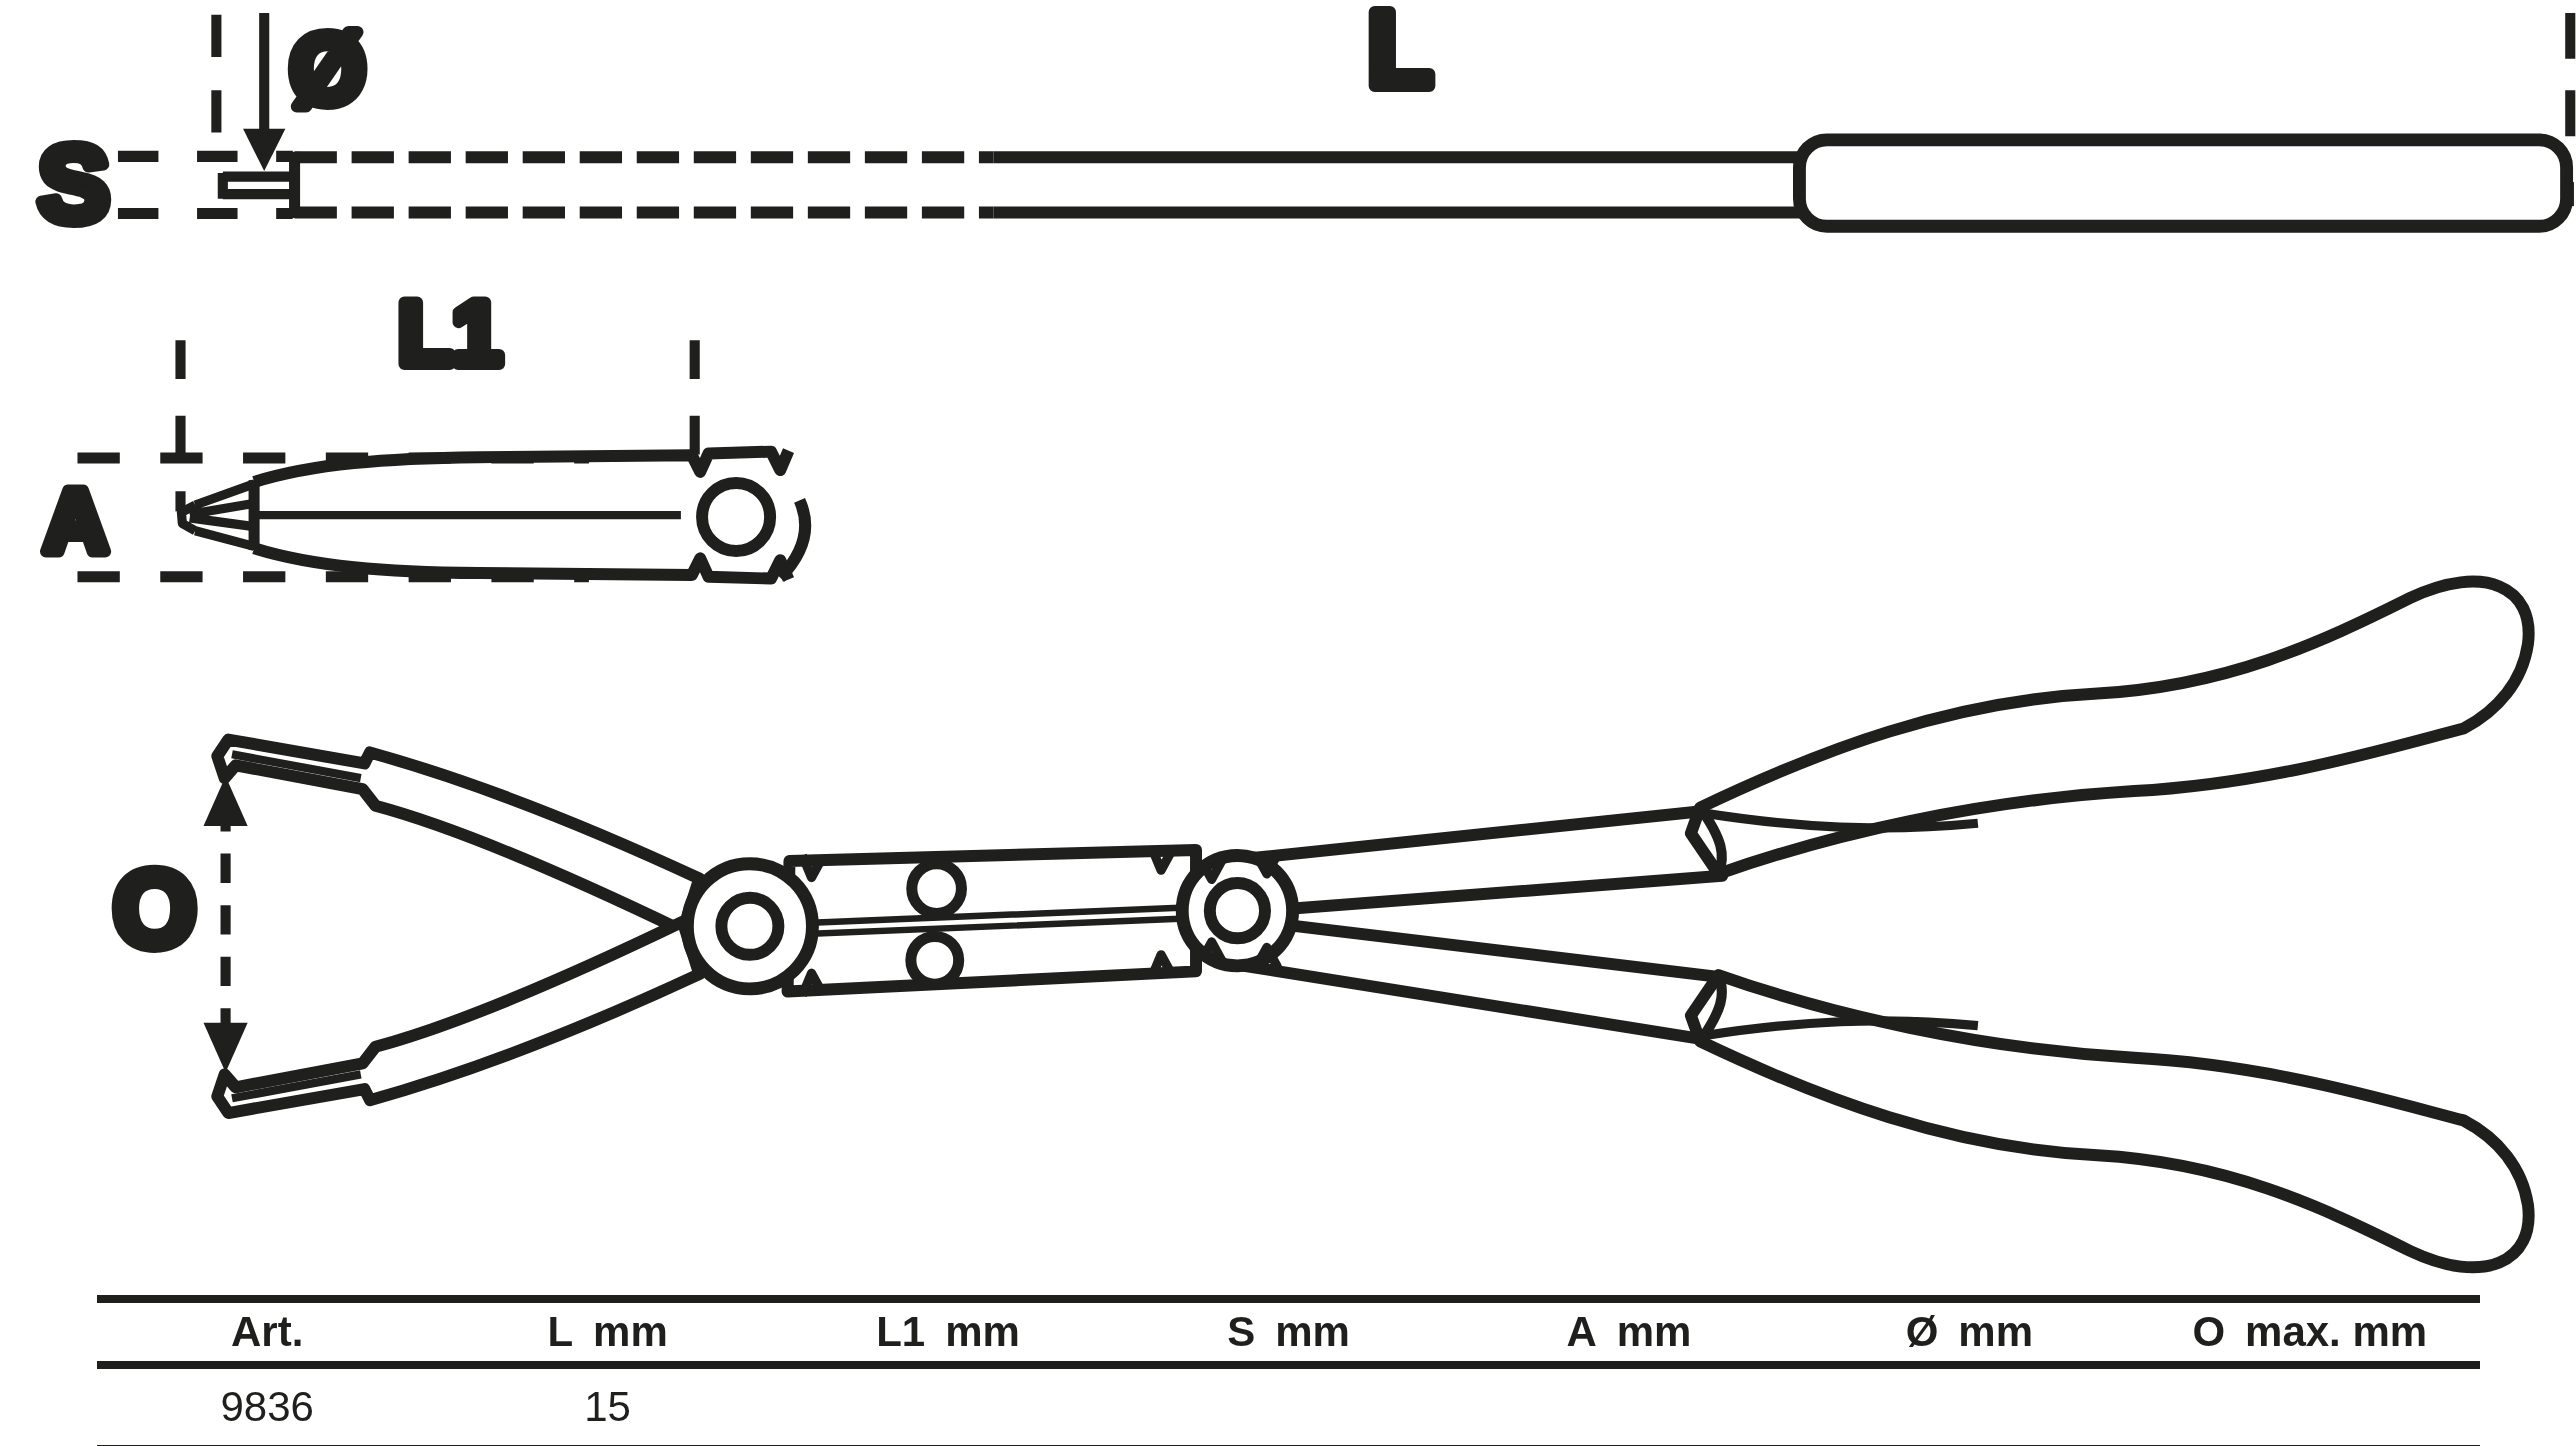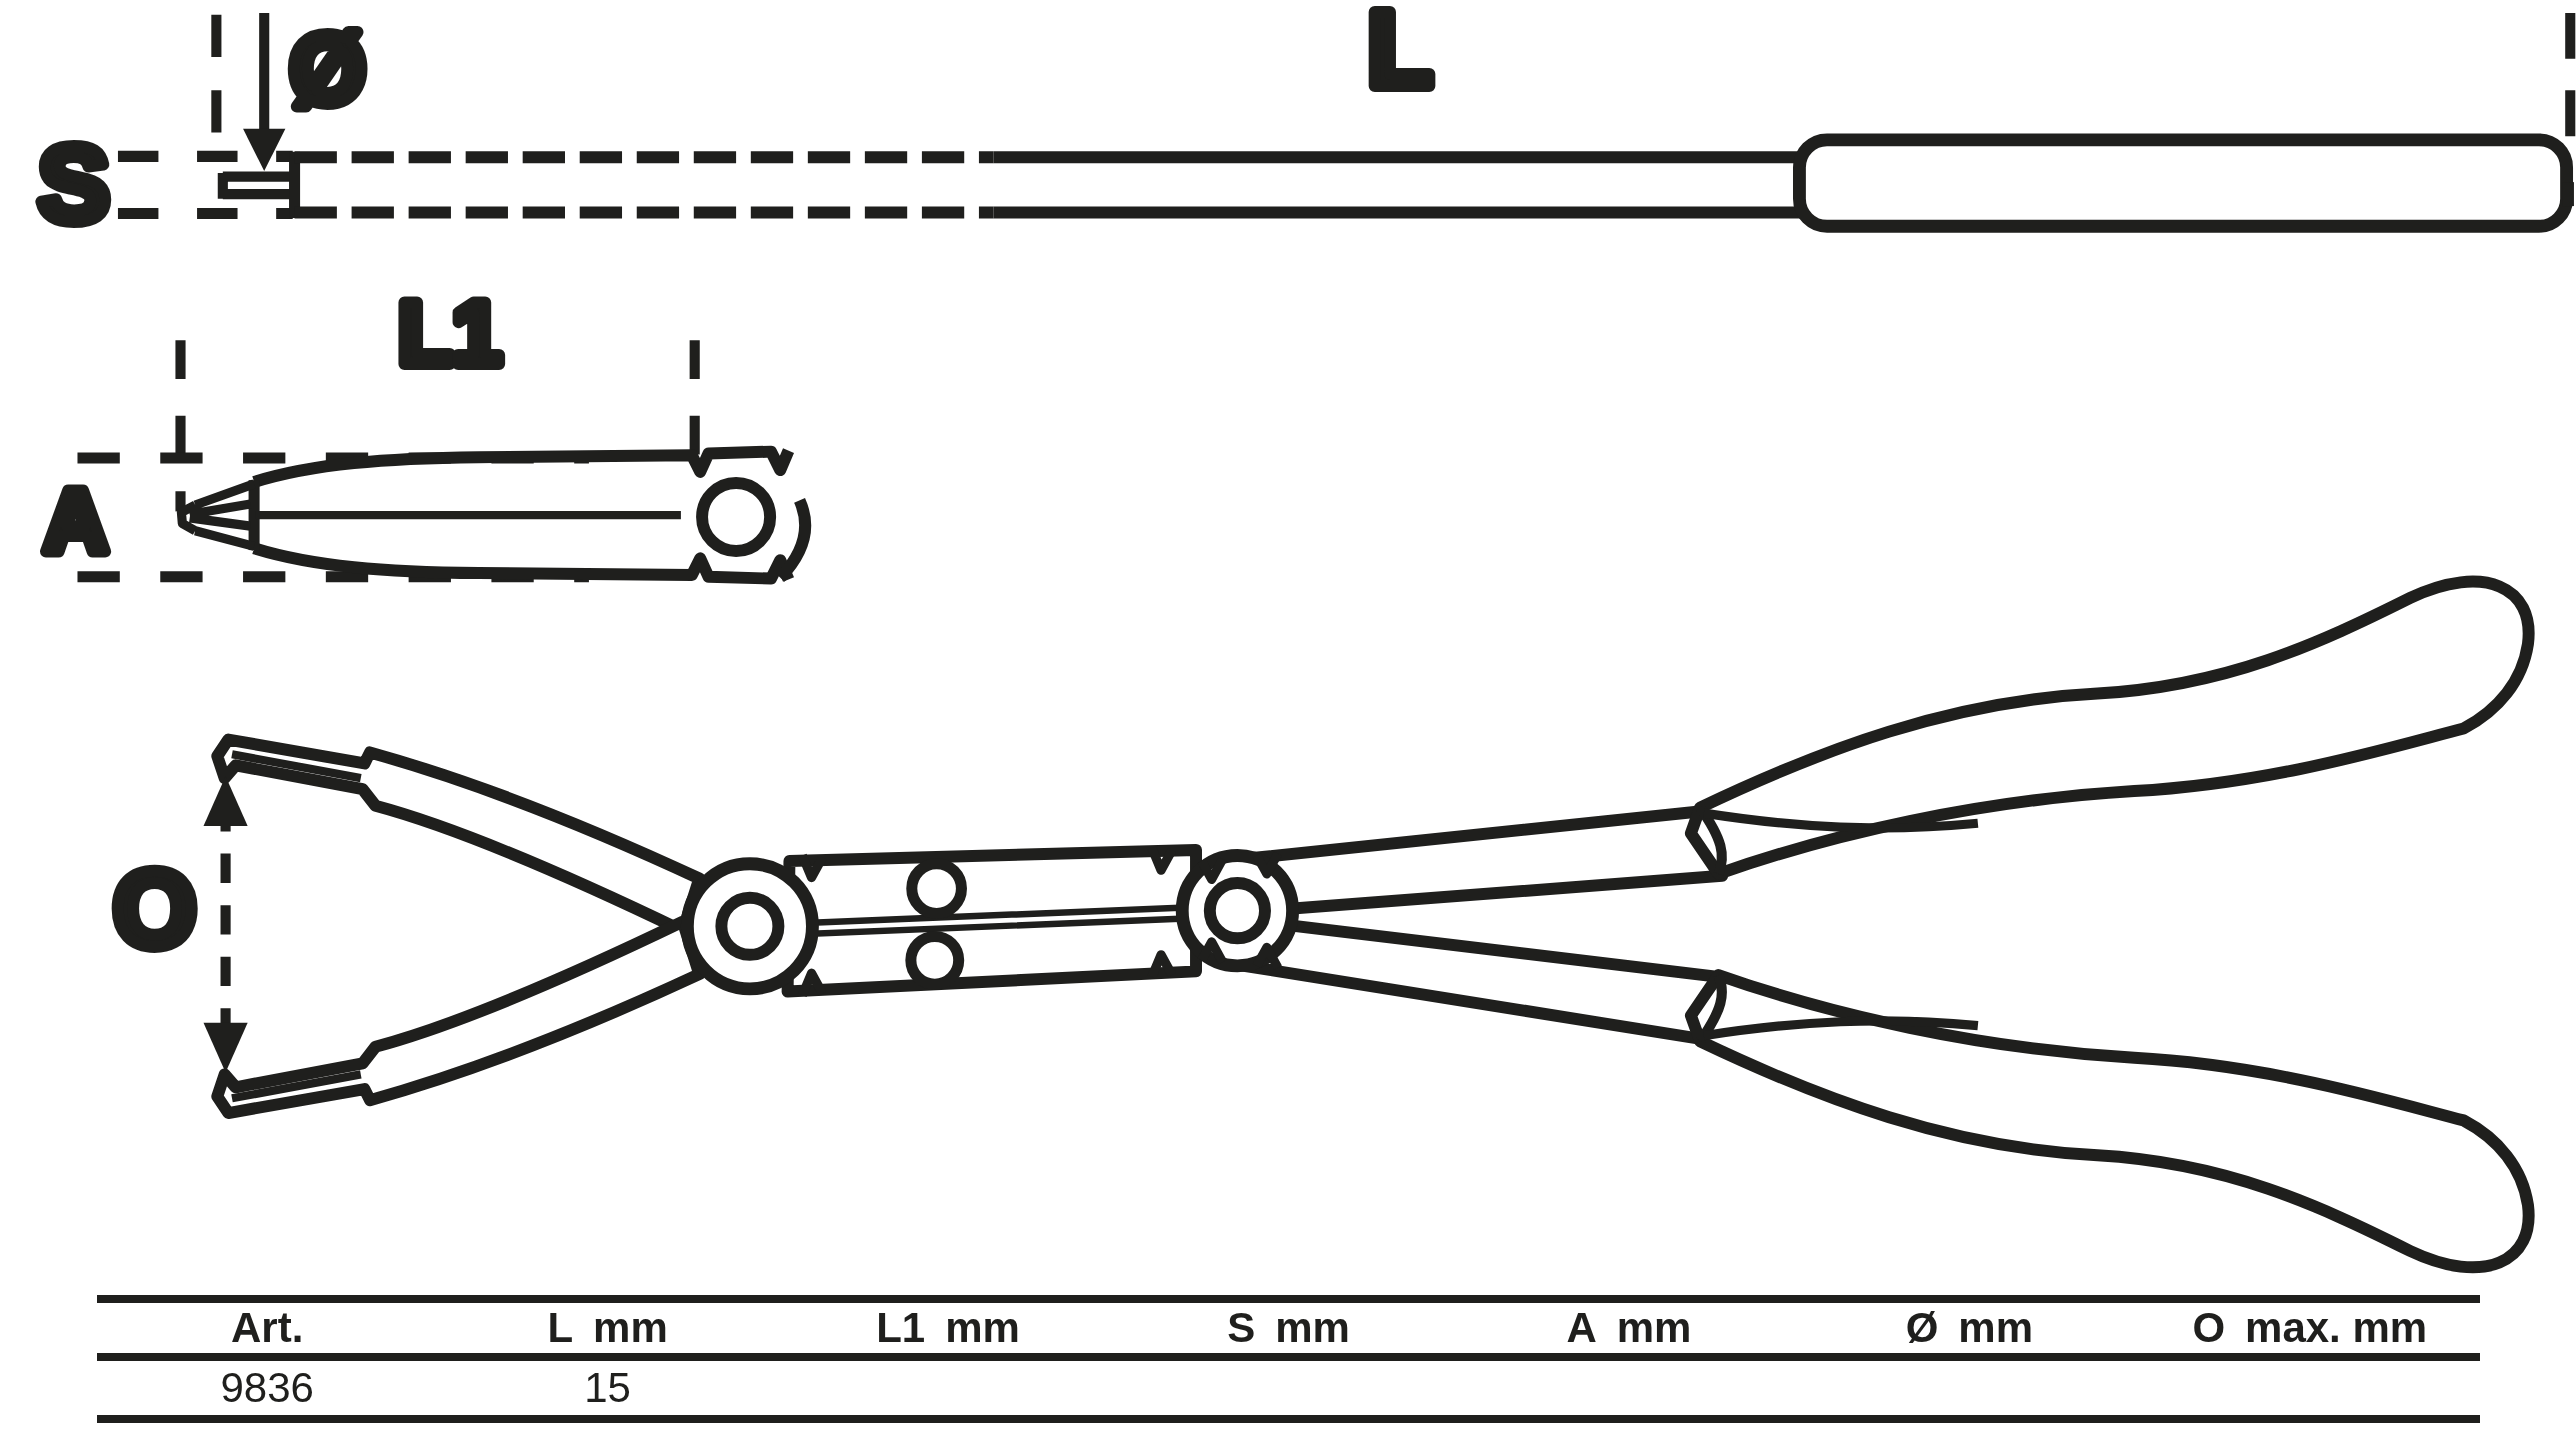--- a/index.html
+++ b/index.html
@@ -8,22 +8,22 @@
   svg{position:absolute;left:0;top:0;}
   svg text{font-family:"Liberation Sans","DejaVu Sans",sans-serif;font-weight:700;fill:#1f1f1d;}
   .dim-xl{font-size:116px;}
   .dim-lg{font-size:106px;}
   .dim-md{font-size:96px;}
 
   
   .spec-table{position:absolute;left:97px;top:1295px;width:2383px;box-sizing:border-box;
               border-top:8.3px solid #1f1f1d;border-bottom:8.3px solid #1f1f1d;}
   .spec-row{display:grid;grid-template-columns:repeat(7,1fr);}
-  .spec-row.header{height:58px;border-bottom:8.3px solid #1f1f1d;box-sizing:border-box;}
-  .spec-row.values{height:54px;}
+  .spec-row.header{height:66px;border-bottom:8.3px solid #1f1f1d;box-sizing:border-box;}
+  .spec-row.values{height:76px;}
   .spec-cell{display:flex;align-items:center;justify-content:center;gap:20px;
              font-size:42px;line-height:1;white-space:nowrap;}
   .spec-row.header .spec-cell{font-weight:700;}
   .spec-row.values .spec-cell{font-weight:400;}
   .unit:empty{display:none;}
 </style>
 </head>
 <body>
 
 <div class="stage">

